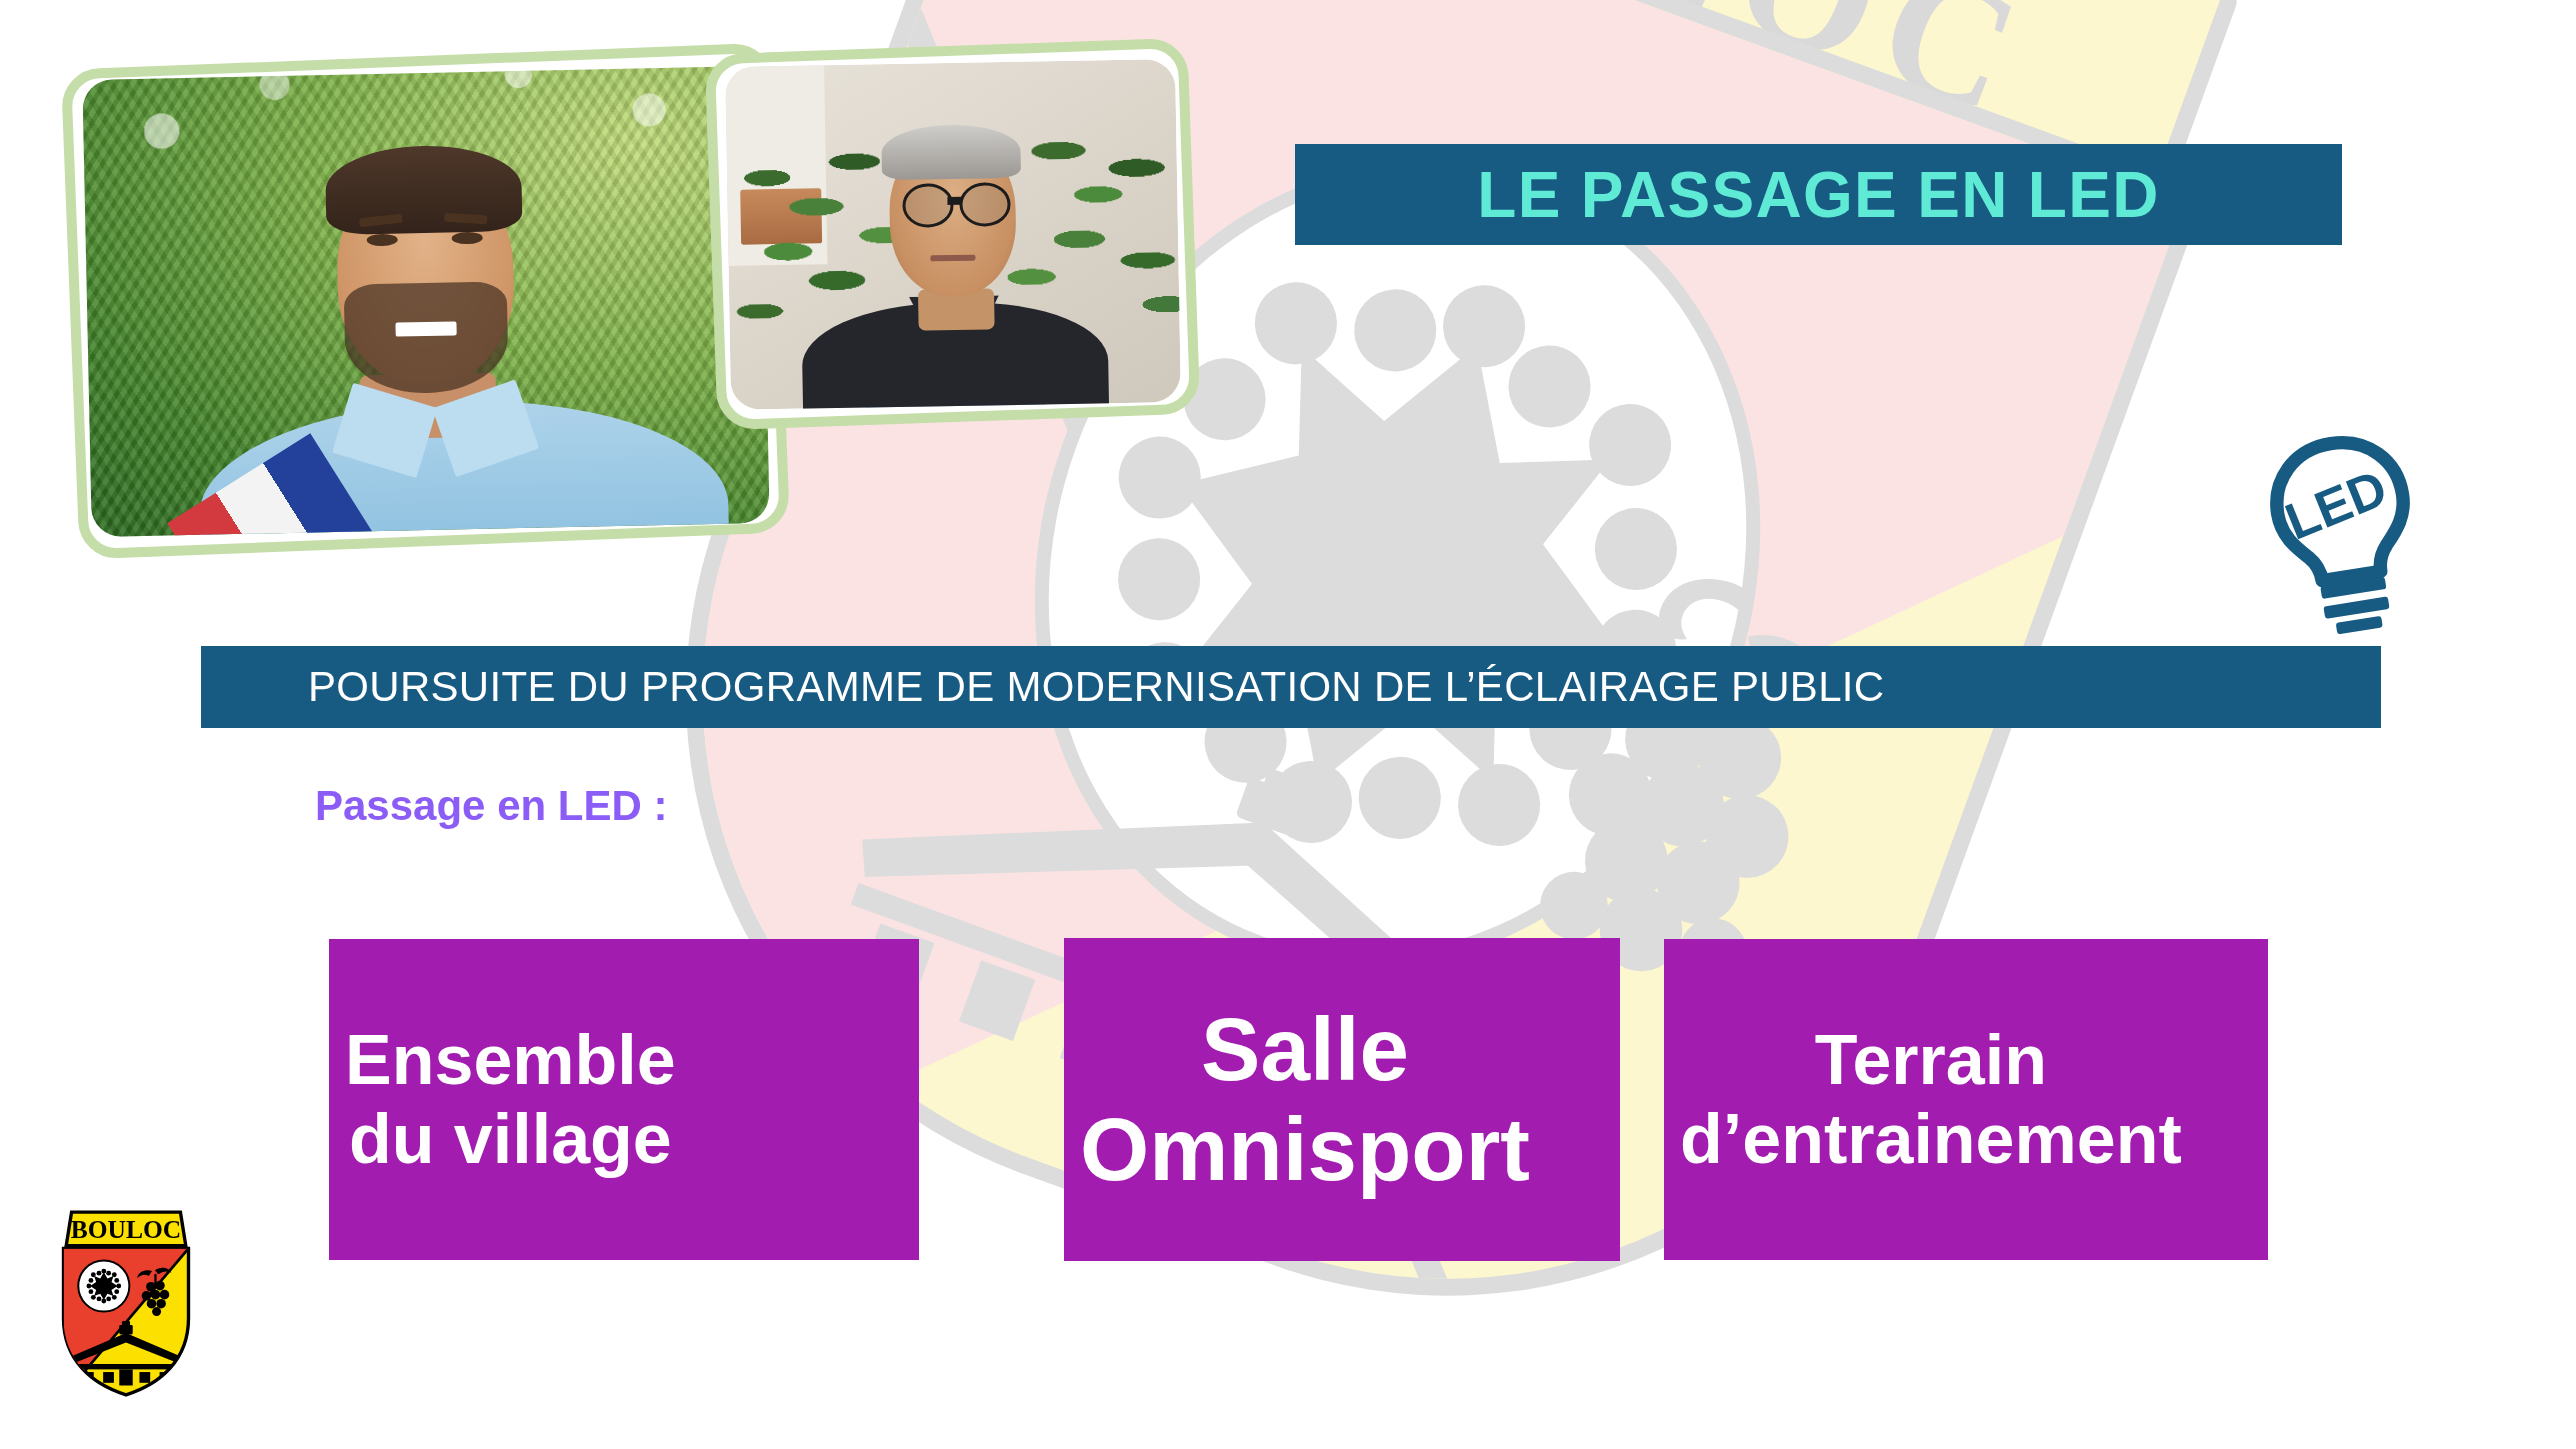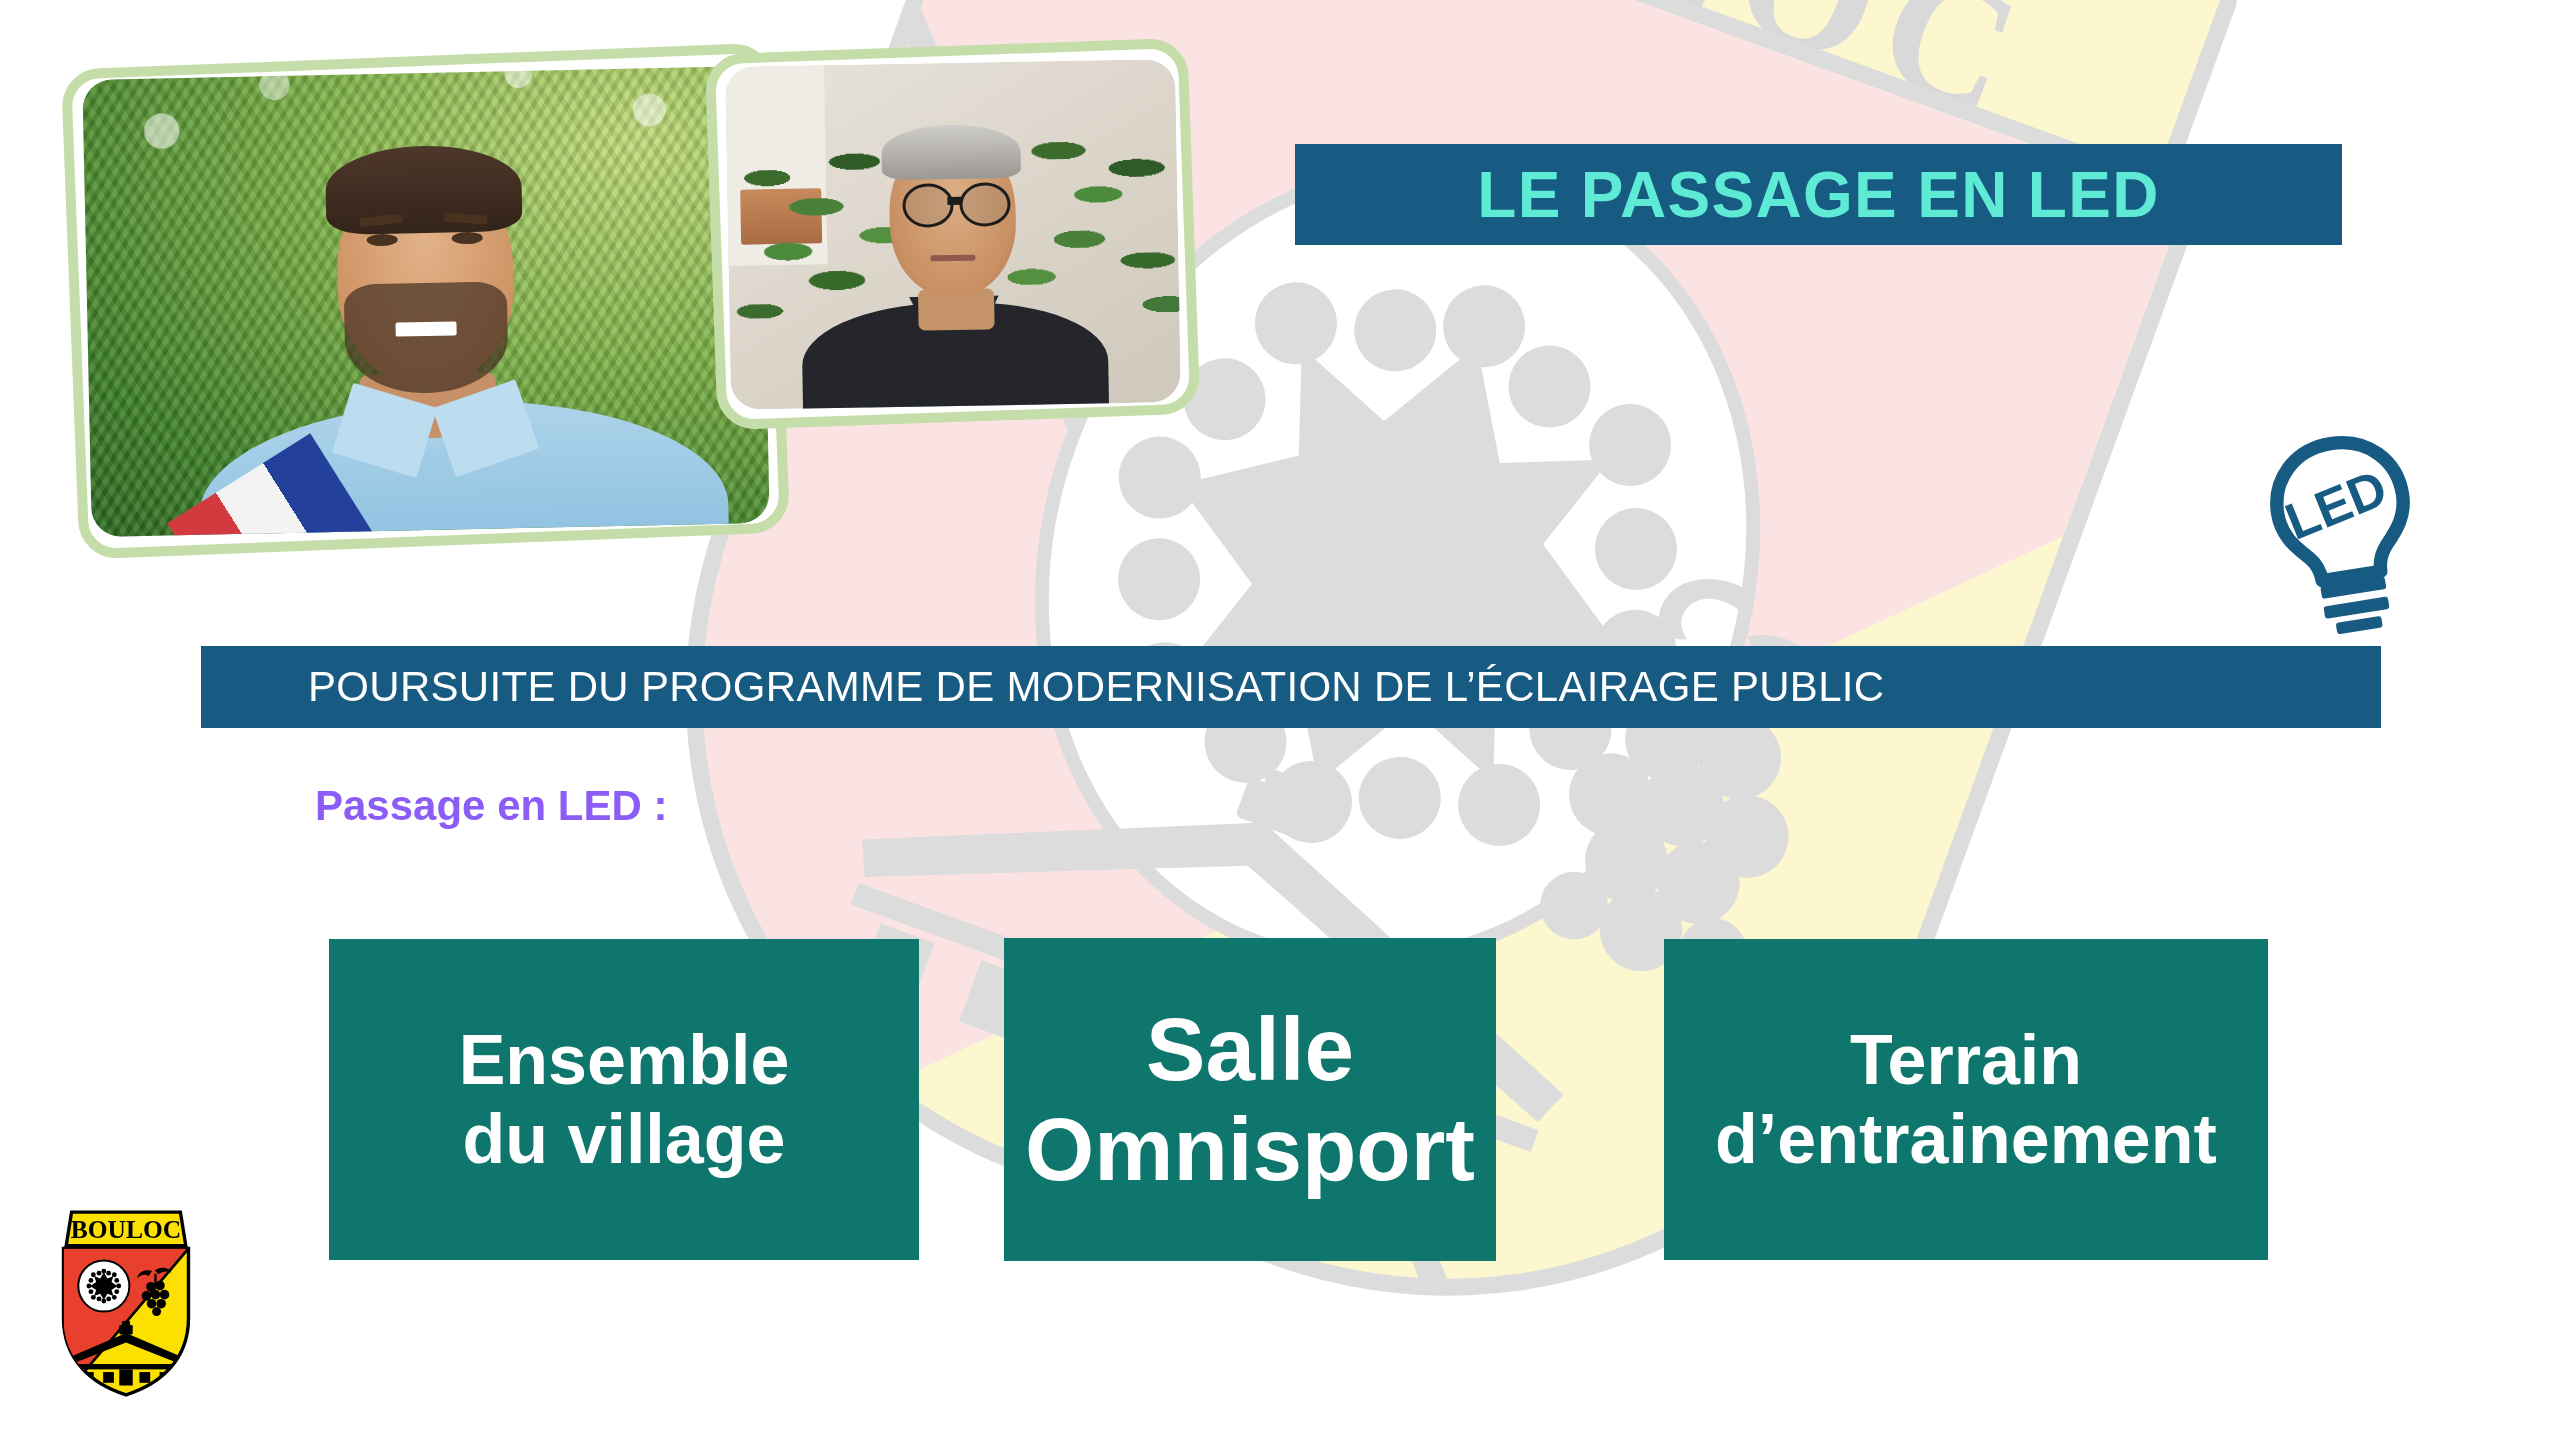--- a/index.html
+++ b/index.html
@@ -139,26 +139,26 @@
      background:#175A82;z-index:5;display:flex;align-items:center;}
   #subtitle-banner .subtitle-text{color:#ffffff;font-weight:400;font-size:42px;
      letter-spacing:0.3px;white-space:nowrap;padding-left:107px;}
 
   
   #section-label{position:absolute;left:315px;top:782px;z-index:5;
      color:#8b5cf6;font-weight:700;font-size:42px;}
 
   
   #cards{position:absolute;left:0;top:0;width:2576px;height:1449px;z-index:5;}
-  .card{position:absolute;background:#0f766e;display:flex;align-items:center;
-        justify-content:center;text-align:center;}
+  .card{position:absolute;background:#a21caf;display:flex;align-items:center;
+        justify-content:flex-start;text-align:center;}
   .card .card-text{color:#ffffff;font-weight:600;line-height:1.12;padding:0 16px;}
   #card-1{left:329px;top:939px;width:590px;height:321px;}
   #card-1 .card-text{font-size:70px;}
-  #card-2{left:1004px;top:938px;width:492px;height:323px;}
+  #card-2{left:1064px;top:938px;width:556px;height:323px;}
   #card-2 .card-text{font-size:89px;}
   #card-3{left:1664px;top:939px;width:604px;height:321px;}
   #card-3 .card-text{font-size:70px;}
 
   
   #coat-of-arms{position:absolute;left:42px;top:1204px;width:168px;height:195px;z-index:6;}
 </style>
 </head>
 <body>
 

